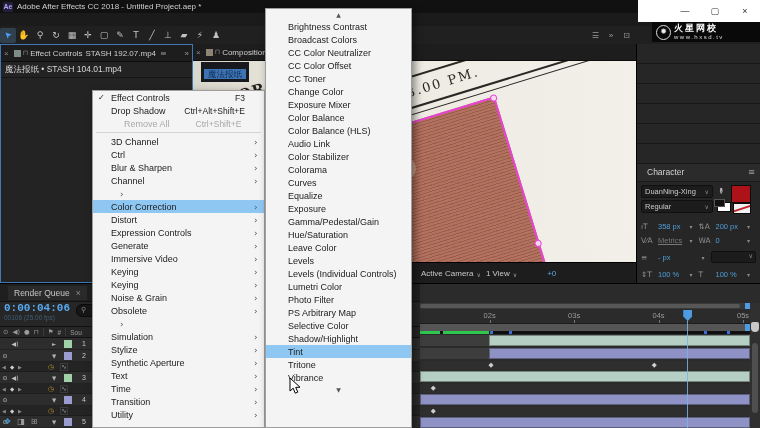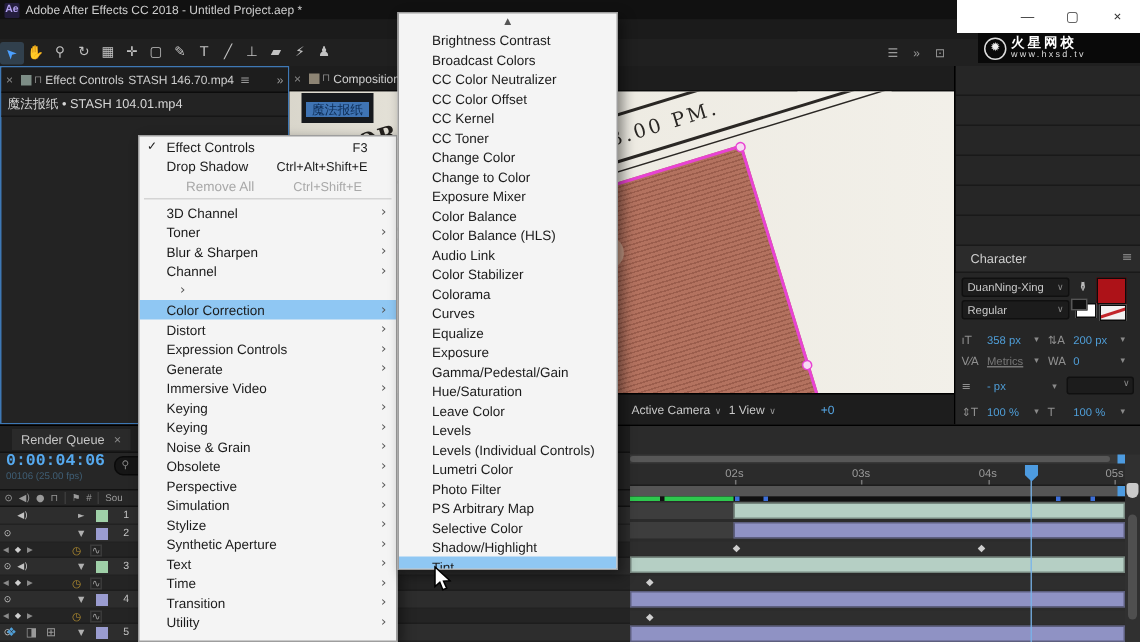--- a/index.html
+++ b/index.html
@@ -162,21 +162,21 @@
   .playhead{position:absolute;top:26px;bottom:0;width:1px;background:rgba(120,180,235,.85);z-index:6;}
   .playhead-head{position:absolute;top:26px;width:9px;height:11px;margin-left:-4px;background:#4d9be0;z-index:7;
                  clip-path:polygon(0 0,100% 0,100% 60%,50% 100%,0 60%);}
   .tl-vscroll{position:absolute;right:0;top:19px;bottom:0;width:10px;background:#303030;}
   .tl-vthumb{position:absolute;left:2px;top:40px;width:6px;height:70px;background:#4f4f4f;border-radius:3px;}
   .tl-shield{position:absolute;right:1px;top:38px;width:8px;height:10px;background:#c9c9c9;border-radius:2px 2px 4px 4px;}
 
   
   .ctx-menu{position:absolute;left:92px;top:90px;width:173px;height:338px;background:#f4f4f4;border:1px solid #9e9e9e;
             box-shadow:3px 3px 8px rgba(0,0,0,.45);z-index:50;overflow:hidden;box-sizing:border-box;}
-  .submenu{position:absolute;left:265px;top:8px;width:147px;height:372px;background:#f4f4f4;border:1px solid #9e9e9e;
+  .submenu{position:absolute;left:265px;top:8px;width:147px;height:420px;background:#f4f4f4;border:1px solid #9e9e9e;
            box-shadow:3px 3px 8px rgba(0,0,0,.45);z-index:51;overflow:hidden;box-sizing:border-box;
            display:flex;flex-direction:column;}
   .mi{display:flex;align-items:center;height:13px;padding:0 4px 0 5px;font-size:9px;color:#1b1b1b;}
   .mi .chk{width:13px;font-size:8px;color:#222;}
   .mi .lbl{flex:1;white-space:nowrap;}
   .mi .sc{margin-right:9px;font-size:8.5px;}
   .mi .arr{width:6px;color:#555;font-size:9px;}
   .mi.highlight{background:#8fc7f3;}
   .mi.disabled{color:#a8a8a8;gap:26px;}
   .msep{height:1px;background:#d4d4d4;margin:2px 3px;}
@@ -283,21 +283,21 @@
   </div>
 
   <div class="main">
 
     <div class="ec-panel">
       <div class="panel-tabrow">
         <span class="tab-x">×</span>
         <span class="tab-swatch"></span>
         <span class="tab-lock icon">⊓</span>
         <span class="tab-label">Effect Controls</span>
-        <span class="tab-file">STASH 146.70.mp4</span>
+        <span class="tab-file">STASH 192.07.mp4</span>
         <span class="tab-menu icon">≡</span>
         <span class="tab-overflow">»</span>
       </div>
       <div class="ec-source">魔法报纸 • STASH 104.01.mp4</div>
     </div>
 
     <div class="comp-panel">
       <div class="panel-tabrow">
         <span class="tab-x">×</span>
         <span class="tab-swatch" style="background:#8d8474"></span>
@@ -613,21 +613,21 @@
       </div>
       <div class="msep"></div>
       <div class="mi">
         <span class="chk"></span>
         <span class="lbl">3D Channel</span>
         <span class="sc"></span>
         <span class="arr icon">›</span>
       </div>
       <div class="mi">
         <span class="chk"></span>
-        <span class="lbl">Toner</span>
+        <span class="lbl">Ctrl</span>
         <span class="sc"></span>
         <span class="arr icon">›</span>
       </div>
       <div class="mi">
         <span class="chk"></span>
         <span class="lbl">Blur &amp; Sharpen</span>
         <span class="sc"></span>
         <span class="arr icon">›</span>
       </div>
       <div class="mi">
@@ -690,21 +690,20 @@
         <span class="arr icon">›</span>
       </div>
       <div class="mi">
         <span class="chk"></span>
         <span class="lbl">Obsolete</span>
         <span class="sc"></span>
         <span class="arr icon">›</span>
       </div>
       <div class="mi">
         <span class="chk"></span>
-        <span class="lbl">Perspective</span>
         <span class="sc"></span>
         <span class="arr icon">›</span>
       </div>
       <div class="mi">
         <span class="chk"></span>
         <span class="lbl">Simulation</span>
         <span class="sc"></span>
         <span class="arr icon">›</span>
       </div>
       <div class="mi">
@@ -755,30 +754,24 @@
         <div class="smi">
           <span>Broadcast Colors</span>
         </div>
         <div class="smi">
           <span>CC Color Neutralizer</span>
         </div>
         <div class="smi">
           <span>CC Color Offset</span>
         </div>
         <div class="smi">
-          <span>CC Kernel</span>
-        </div>
-        <div class="smi">
           <span>CC Toner</span>
         </div>
         <div class="smi">
           <span>Change Color</span>
-        </div>
-        <div class="smi">
-          <span>Change to Color</span>
         </div>
         <div class="smi">
           <span>Exposure Mixer</span>
         </div>
         <div class="smi">
           <span>Color Balance</span>
         </div>
         <div class="smi">
           <span>Color Balance (HLS)</span>
         </div>

